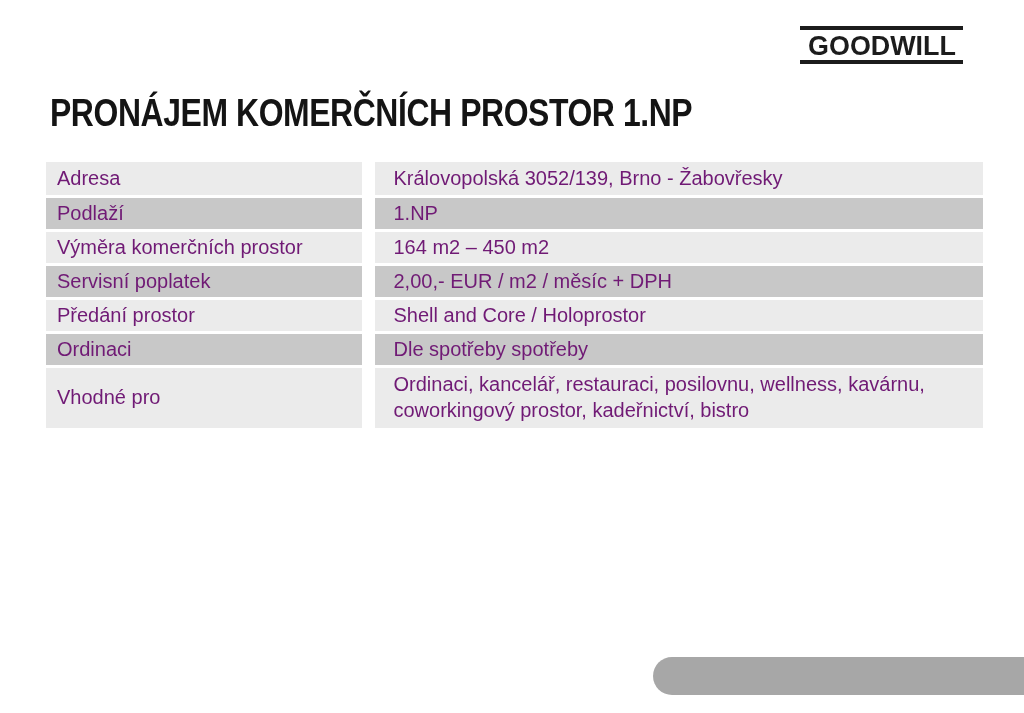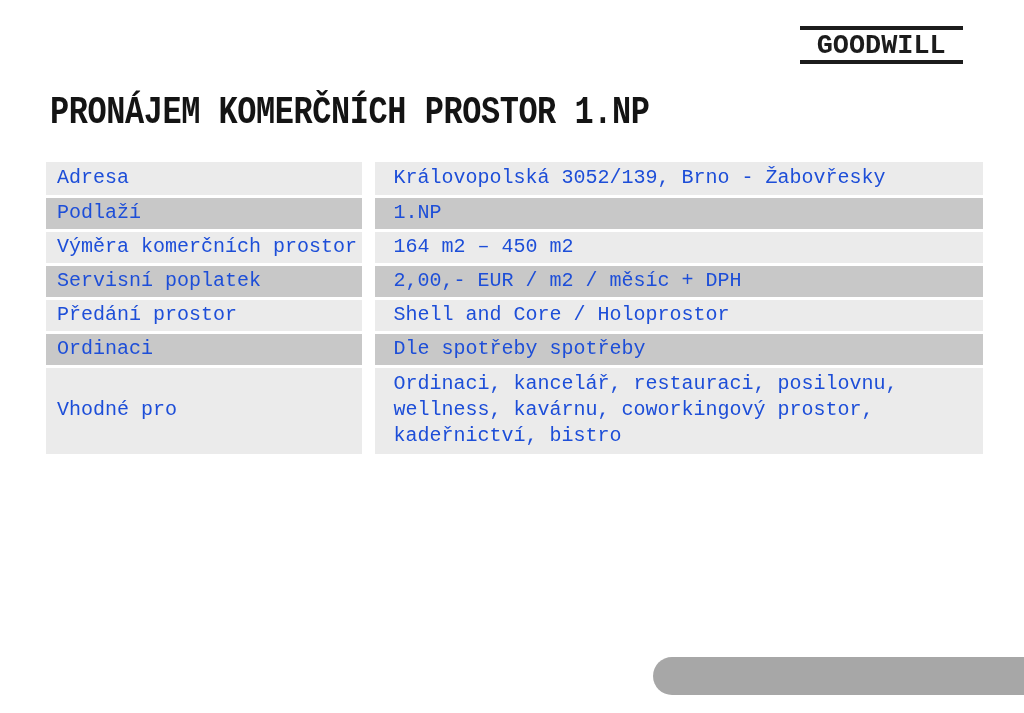--- a/index.html
+++ b/index.html
@@ -10,21 +10,20 @@
     background: #ffffff;
     font-family: "Liberation Sans", sans-serif;
     overflow: hidden;
   }
 
   .slide {
     position: relative;
     width: 1024px;
     height: 713px;
     background: #ffffff;
-    font-family: Liberation Mono, monospace;
   }
 
   
   .logo {
     position: absolute;
     left: 800px;
     top: 26px;
     width: 163px;
     border-top: 4px solid #1c1c1c;
     border-bottom: 4px solid #1c1c1c;
@@ -60,21 +59,21 @@
 
   
   .info-table {
     position: absolute;
     left: 46px;
     top: 162px;
     width: 937px;
     border-collapse: collapse;
     table-layout: fixed;
     font-size: 20px;
-    color: #1d4ed8;
+    color: #701a75;
   }
   .info-table td {
     height: 34px;
     vertical-align: middle;
     border-bottom: 3px solid #ffffff;
     line-height: 1.3;
   }
   .info-table tr:last-child td {
     border-bottom: none;
     height: 62px;

